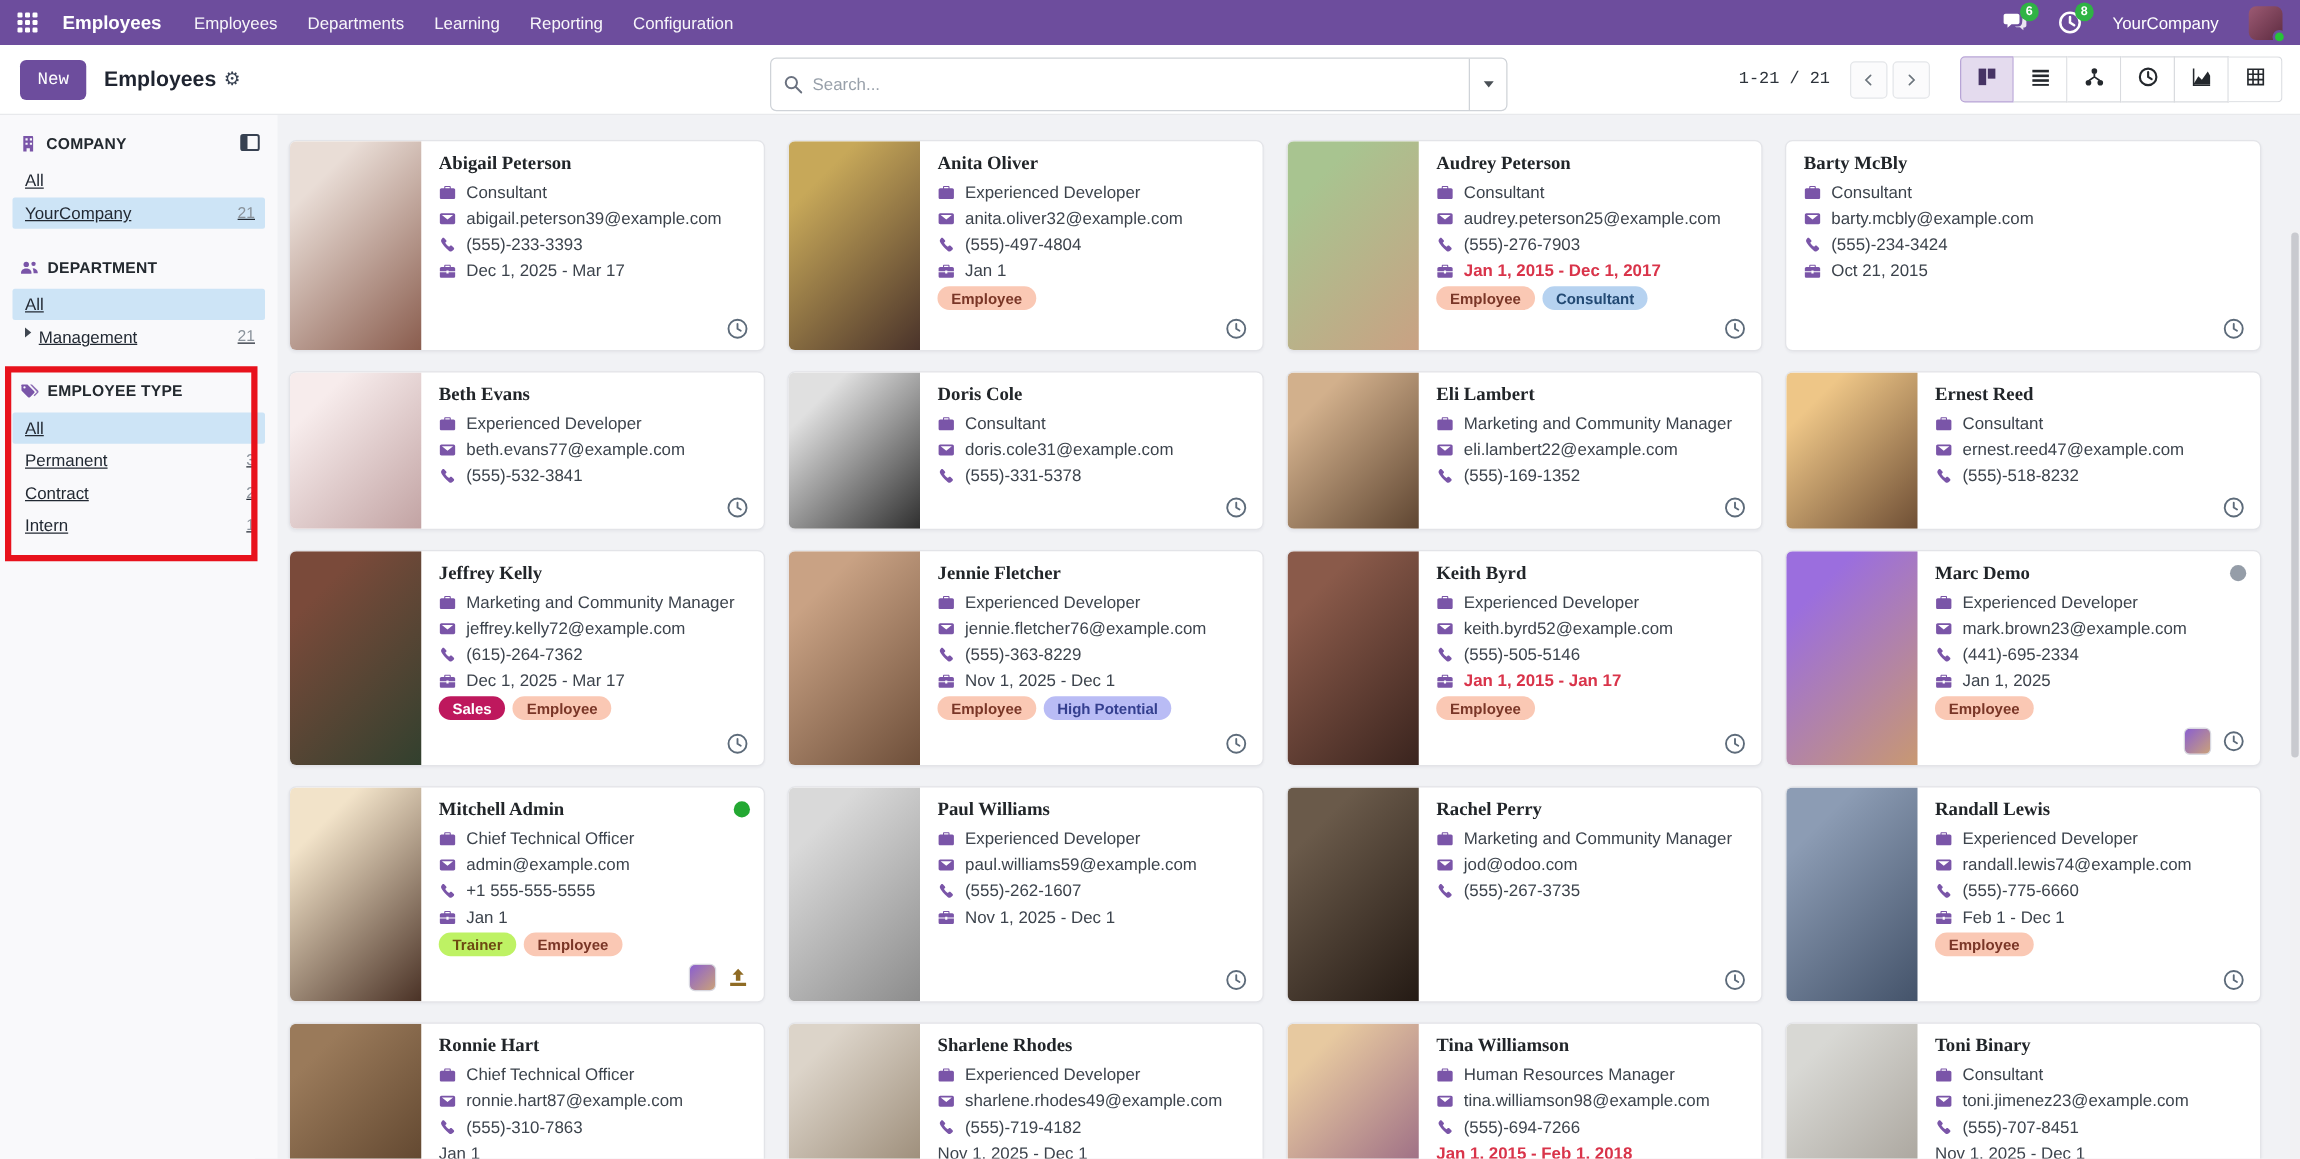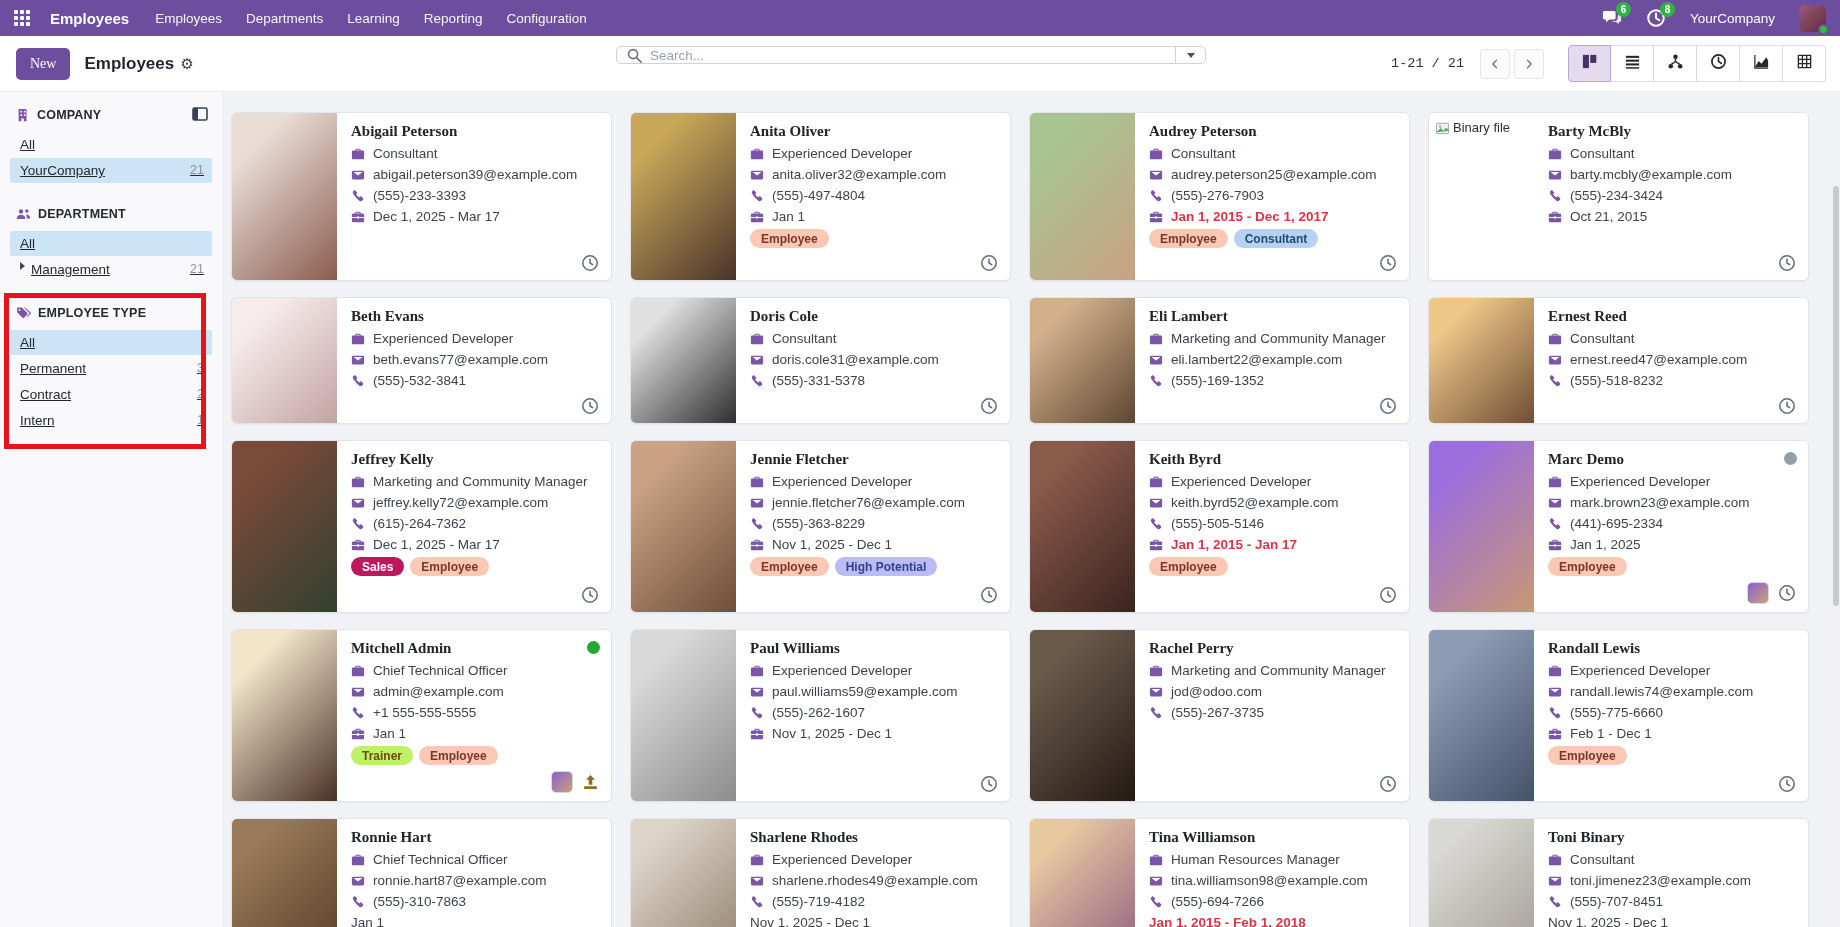--- a/index.html
+++ b/index.html
@@ -20,25 +20,25 @@
   .nav-right { display:flex; align-items:center; gap:24px; }
   .nav-ico { position:relative; width:20px; height:20px; cursor:pointer; }
   .nav-ico svg { display:block; }
   .badge { position:absolute; top:-6px; right:-9px; background:var(--green); color:#fff; font-size:10px; font-weight:bold; border-radius:8px; min-width:15px; height:15px; line-height:15px; text-align:center; padding:0 3px; }
   .company-name { font-size:13.5px; }
   .nav-avatar { position:relative; width:27px; height:27px; border-radius:6px; background:linear-gradient(135deg,#9c5a73,#5e2c41); cursor:pointer; }
   .nav-avatar i { position:absolute; right:-3px; bottom:-3px; width:11px; height:11px; border-radius:50%; background:#27c239; border:2px solid var(--brand); }
 
   
   .control { height:56px; background:#fff; border-bottom:1px solid #e8e9ec; position:relative; display:flex; align-items:center; padding:0 16px; }
-  .btn-new { background:var(--brand); color:#fff; border:none; font-size:14px; padding:8px 14px; border-radius:5px; cursor:pointer; font-family:Liberation Serif, serif; }
+  .btn-new { background:var(--brand); color:#fff; border:none; font-size:14px; padding:8px 14px; border-radius:5px; cursor:pointer; font-family:Liberation Mono, monospace; }
   .cp-title { display:flex; align-items:center; gap:6px; margin-left:14px; }
   .cp-title h1 { font-size:17px; font-weight:bold; color:#1f2430; }
   .gear { font-size:15px; color:#374151; cursor:pointer; line-height:1; }
-  .searchbox { position:absolute; left:616px; top:10px; width:590px; height:18px; border:1px solid #cfd3d8; border-radius:5px; background:#fff; display:flex; align-items:center; }
+  .searchbox { position:absolute; left:616px; top:10px; width:590px; height:43px; border:1px solid #cfd3d8; border-radius:5px; background:#fff; display:flex; align-items:center; }
   .searchbox .mag { margin:0 8px 0 10px; display:flex; }
   .searchbox input { flex:1; border:none; outline:none; font-size:13.5px; color:#333; font-family:inherit; background:transparent; }
   .searchbox input::placeholder { color:#98a0aa; }
   .search-caret { width:30px; align-self:stretch; border-left:1px solid #cfd3d8; display:flex; align-items:center; justify-content:center; cursor:pointer; }
   .search-caret i { width:0; height:0; border-left:4px solid transparent; border-right:4px solid transparent; border-top:5px solid #4a5056; }
   .cp-right { position:absolute; right:14px; top:0; height:100%; display:flex; align-items:center; gap:16px; }
   .pager-text { font-size:13.5px; color:#2d333b;font-family:Liberation Mono, monospace; }
   .pager-btns { display:flex; gap:4px; }
   .pager-btn { width:30px; height:30px; border:1px solid #e4e6e9; background:#fbfbfc; border-radius:4px; display:flex; align-items:center; justify-content:center; color:#6c757d; cursor:pointer; }
   .switcher { display:flex; margin-left:8px; }
@@ -421,30 +421,20 @@
                 <svg width="18" height="18" viewBox="0 0 18 18">
                   <circle cx="9" cy="9" r="7.2" fill="none" stroke="currentColor" stroke-width="1.5"></circle>
                   <path d="M9 5.2v3.8l2.6 1.6" stroke="currentColor" stroke-width="1.5" fill="none" stroke-linecap="round"></path>
                 </svg>
               </span>
             </div>
     </div>
   </div>
 
   <div class="card">
-    <div class="photo binary">
-            <span style="display:flex;margin-top:1px">
-              <svg width="15" height="15" viewBox="0 0 16 16">
-                <rect x="1.5" y="2.5" width="13" height="11" rx="1" fill="#eef1f4" stroke="#9aa4ae"></rect>
-                <path d="M2 12l4-4 3 3 3-3.5 2.5 2.8" fill="#4caf50" stroke="#3c8c40" stroke-width=".6"></path>
-                <circle cx="5.5" cy="6" r="1.2" fill="#90a4ae"></circle>
-              </svg>
-            </span>
-            <span>Binary file</span>
-          </div>
     <div class="card-body">
 
       <div class="emp-name">Barty McBly</div>
       <div class="crow r-job">
         <svg width="14" height="14" viewBox="0 0 16 16">
                 <path fill="currentColor" d="M6 2h4c.6 0 1 .4 1 1v1h2.5C14.3 4 15 4.7 15 5.5v7c0 .8-.7 1.5-1.5 1.5h-11C1.7 14 1 13.3 1 12.5v-7C1 4.7 1.7 4 2.5 4H5V3c0-.6.4-1 1-1zm0 2h4V3H6v1z"></path>
               </svg>
         <span>Consultant</span>
       </div>
       <div class="crow r-email">

